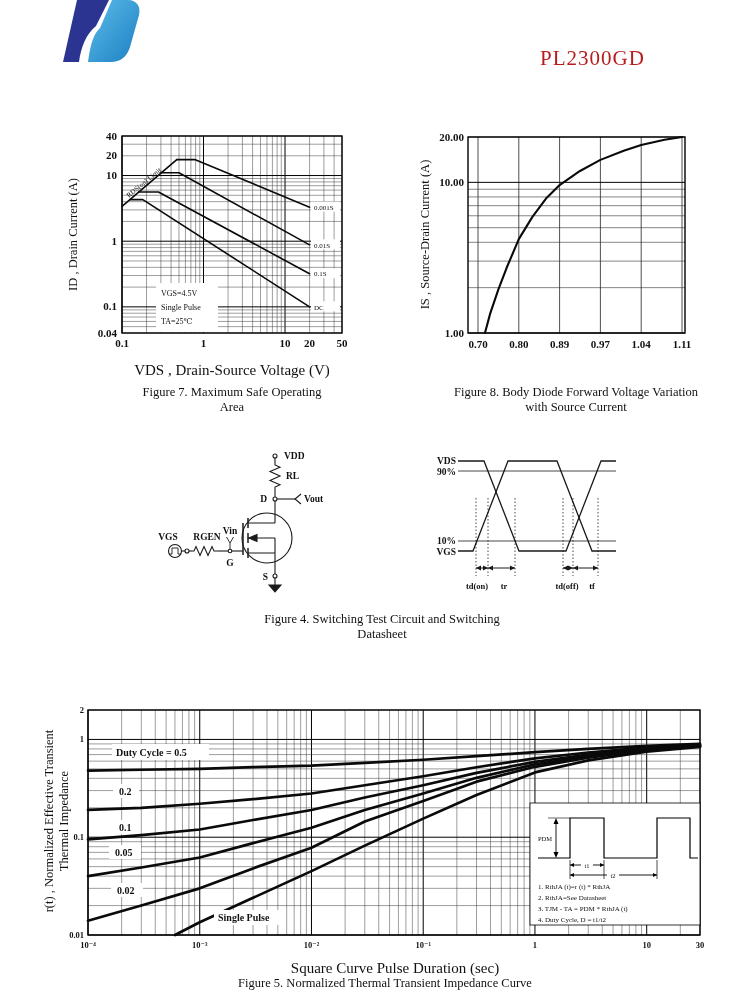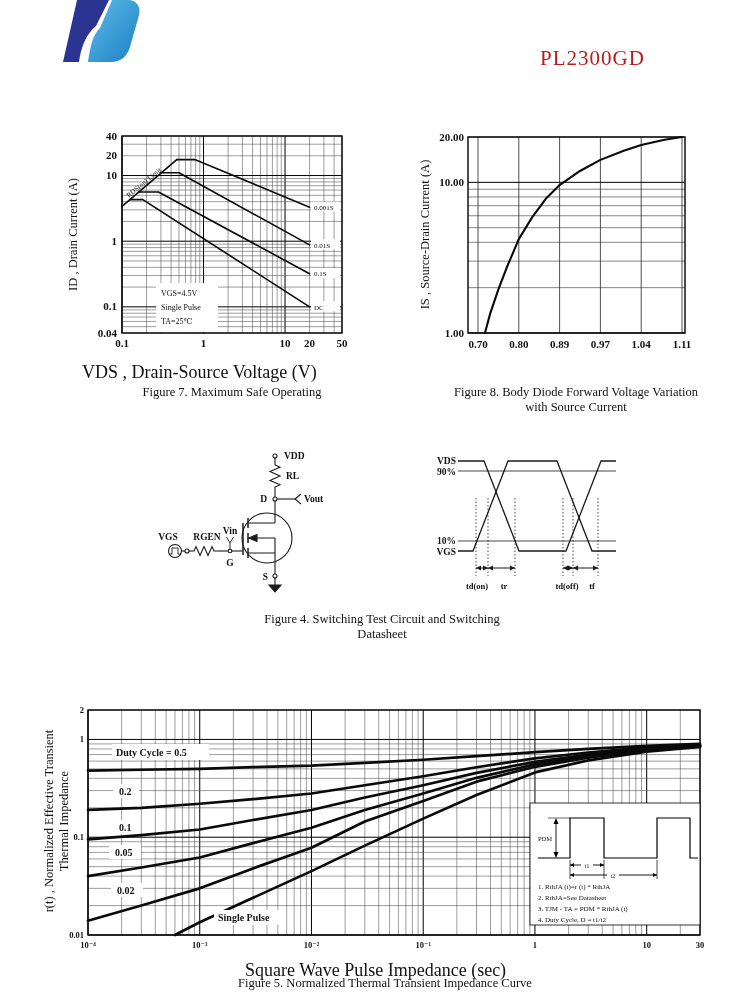--- a/index.html
+++ b/index.html
@@ -1,20 +1,20 @@
 <!DOCTYPE html>
 <html><head>
 <meta charset="utf-8">
 <style>
   html,body{margin:0;padding:0;background:#e8e8e8;}
   #page{position:relative;width:750px;height:1000px;background:#ffffff;overflow:hidden;
         font-family:"Liberation Serif","DejaVu Serif",serif;color:#111;}
   .abs{position:absolute;}
   .partnum{font-size:21px;letter-spacing:1px;color:#b91c1c;}
-  .axis-title{font-size:18px;text-align:left;}
+  .axis-title{font-size:15px;text-align:center;}
   .caption{font-size:12.5px;text-align:center;line-height:15px;}
   .rot{transform:rotate(-90deg);transform-origin:center center;text-align:center;font-size:12.5px;line-height:15px;white-space:nowrap;}
   svg{display:block;}
   svg text{font-family:"Liberation Serif","DejaVu Serif",serif;fill:#111;}
 </style>
 </head>
 <body>
 
 <div id="page">
 
@@ -119,20 +119,21 @@
         <text x="148.51257688916883" y="227" font-size="11" text-anchor="middle">1</text>
         <text x="230.02515377833762" y="227" font-size="11" text-anchor="middle">10</text>
         <text x="254.56288444584402" y="227" font-size="11" text-anchor="middle">20</text>
         <text x="287" y="227" font-size="11" text-anchor="middle">50</text>
       </g>
     </svg>
   <div class="abs rot" style="left:-37px;top:227px;width:220px;">ID , Drain Current (A)</div>
   <div class="abs axis-title" style="left:82px;top:362px;width:300px;">VDS , Drain-Source Voltage (V)</div>
   <div class="abs caption" style="left:82px;top:385px;width:300px;">
     <div>Figure 7. Maximum Safe Operating</div>
+    <div>Area</div>
   </div>
 
   <svg id="fig8-svg" class="abs" style="left:405px;top:120px;" width="295" height="230">
       <g>
         <line x1="73" y1="17" x2="73" y2="213" stroke="#222" stroke-width="0.8"></line>
         <line x1="113.8" y1="17" x2="113.8" y2="213" stroke="#222" stroke-width="0.8"></line>
         <line x1="154.6" y1="17" x2="154.6" y2="213" stroke="#222" stroke-width="0.8"></line>
         <line x1="195.39999999999998" y1="17" x2="195.39999999999998" y2="213" stroke="#222" stroke-width="0.8"></line>
         <line x1="236.2" y1="17" x2="236.2" y2="213" stroke="#222" stroke-width="0.8"></line>
         <line x1="277" y1="17" x2="277" y2="213" stroke="#222" stroke-width="0.8"></line>
@@ -393,16 +394,16 @@
         <text x="508" y="194" font-size="7" text-anchor="start">1. RthJA (t)=r (t) * RthJA</text>
         <text x="508" y="205" font-size="7" text-anchor="start">2. RthJA=See Datasheet</text>
         <text x="508" y="216" font-size="7" text-anchor="start">3. TJM - TA = PDM * RthJA (t)</text>
         <text x="508" y="227" font-size="7" text-anchor="start">4. Duty Cycle, D = t1/t2</text>
       </g>
     </svg>
   <div class="abs rot" style="left:-93px;top:806px;width:300px;">
     <div>r(t) , Normalized Effective Transient</div>
     <div>Thermal Impedance</div>
   </div>
-  <div class="abs axis-title" style="left:245px;top:960px;width:300px;">Square Wave Pulse Impedance (sec)</div>
+  <div class="abs axis-title" style="left:245px;top:960px;width:300px;">Square Curve Pulse Duration (sec)</div>
   <div class="abs caption" style="left:175px;top:976px;width:420px;">Figure 5. Normalized Thermal Transient Impedance Curve</div>
 
 </div>
 
 </body></html>

